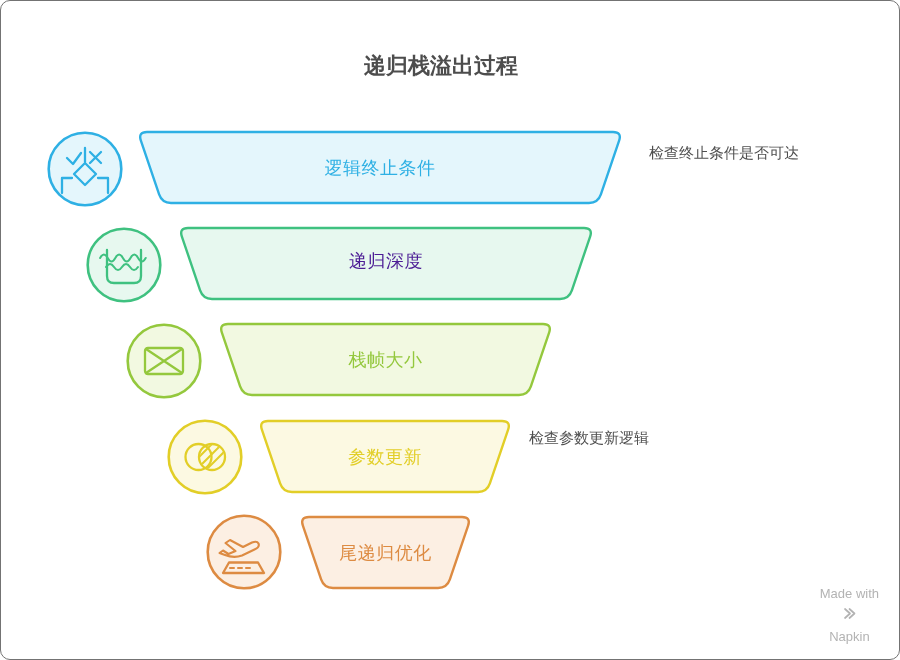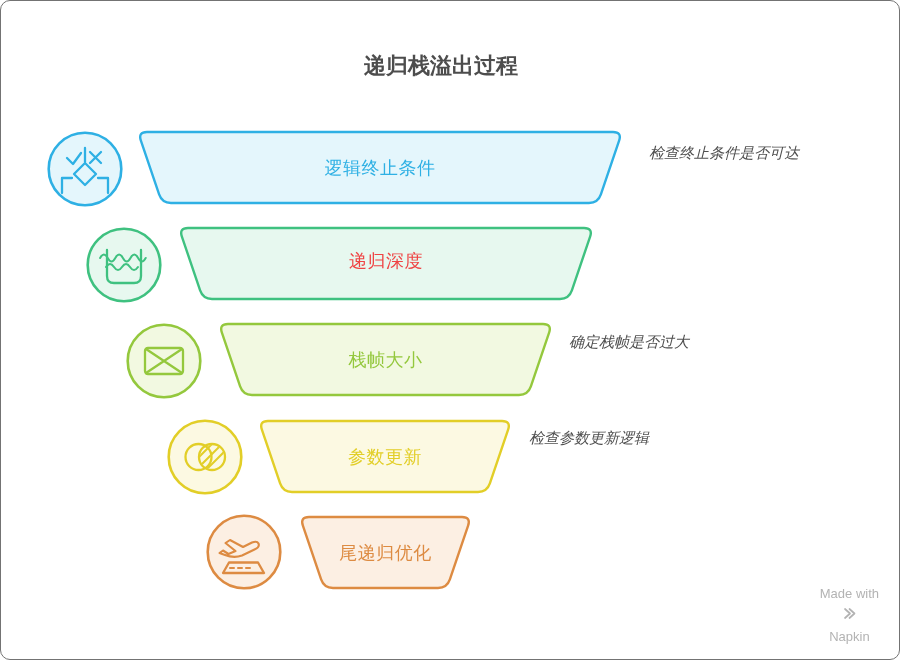--- a/index.html
+++ b/index.html
@@ -12,21 +12,21 @@
     position:absolute;top:50px;left:0;width:880px;text-align:center;
     font-size:22px;font-weight:bold;color:#4D4D4D;
   }
   #funnel-stage{position:absolute;left:0;top:0;}
   .funnel-label{
     position:absolute;display:flex;align-items:center;justify-content:center;
     font-size:18px;letter-spacing:0.5px;pointer-events:none;
   }
   .icon-badge{position:absolute;width:76px;height:76px;}
   .annotation{
-    position:absolute;font-size:15px;color:#4F4F4F;line-height:22px;white-space:pre-line;font-style:italic;
+    position:absolute;font-size:15px;color:#4F4F4F;line-height:22px;white-space:pre-line;
   }
   .watermark{
     position:absolute;right:20px;bottom:15px;display:flex;align-items:center;gap:5px;
     font-size:13px;color:#B3B3B3;flex-direction:column;
   }
 </style>
 </head>
 <body>
 
 <div class="canvas" id="canvas">
@@ -52,34 +52,33 @@
     <div class="icon-badge" style="left: 46px; top: 130px;"><svg width="76" height="76" viewBox="0 0 76 76" fill="none" stroke="#2EB0E4" stroke-width="2.3" stroke-linecap="round" stroke-linejoin="round">
         <circle cx="38" cy="38" r="36.3" fill="#E4F6FC" stroke-width="2.6"></circle>
         <path d="M38 17 V31"></path>
              <path d="M20 27 L26 33 L34 22"></path>
              <path d="M43 21 L54 32 M54 21 L43 32"></path>
              <path d="M38 32 L49 43 L38 54 L27 43 Z"></path>
              <path d="M25 47 H15 V62"></path>
              <path d="M51 47 H61 V62"></path>
       </svg></div>
     <div class="annotation" style="left: 648px; top: 141px;">检查终止条件是否可达</div>
-    <div class="funnel-label" style="left: 178px; top: 227px; width: 414px; height: 65px; color: #ef4444;">递归深度</div>
+    <div class="funnel-label" style="left: 178px; top: 227px; width: 414px; height: 65px; color: #4c1d95;">递归深度</div>
     <div class="icon-badge" style="left: 85px; top: 226px;"><svg width="76" height="76" viewBox="0 0 76 76" fill="none" stroke="#3FC180" stroke-width="2.3" stroke-linecap="round" stroke-linejoin="round">
         <circle cx="38" cy="38" r="36.3" fill="#E7F8EF" stroke-width="2.6"></circle>
         <path d="M21 23 V49 Q21 56 28 56 H48 Q55 56 55 49 V23"></path>
              <path d="M16 31 q4 -7 8 0 q4 7 8 0 q4 -7 8 0 q4 7 8 0 q4 -7 8 0 q4 7 8 0" stroke-width="2.1" transform="translate(-3 0) scale(0.95 1)" transform-origin="38 31"></path>
              <path d="M20 40 q4 -6 8 0 q4 6 8 0 q4 -6 8 0 q4 6 8 0" stroke-width="2.1"></path>
       </svg></div>
     <div class="funnel-label" style="left: 218px; top: 323px; width: 333px; height: 71px; color: rgb(148, 200, 61);">栈帧大小</div>
     <div class="icon-badge" style="left: 125px; top: 322px;"><svg width="76" height="76" viewBox="0 0 76 76" fill="none" stroke="#94C83D" stroke-width="2.3" stroke-linecap="round" stroke-linejoin="round">
         <circle cx="38" cy="38" r="36.3" fill="#F2F9E1" stroke-width="2.6"></circle>
         <rect x="19" y="25" width="38" height="26" rx="3"></rect>
              <path d="M20 26 L56 50 M56 26 L20 50"></path>
       </svg></div>
-    <div class="annotation" style="left: 568px; top: 330px;">确定栈帧是否过大</div>
     <div class="funnel-label" style="left: 258px; top: 420px; width: 252px; height: 71px; color: rgb(226, 206, 39);">参数更新</div>
     <div class="icon-badge" style="left: 166px; top: 418px;"><svg width="76" height="76" viewBox="0 0 76 76" fill="none" stroke="#E2CE27" stroke-width="2.3" stroke-linecap="round" stroke-linejoin="round">
         <circle cx="38" cy="38" r="36.3" fill="#FCF9E2" stroke-width="2.6"></circle>
         <defs>
           <clipPath id="vennClip">
             <circle cx="45" cy="38" r="12"></circle>
           </clipPath>
         </defs>
              <circle cx="31.5" cy="38" r="13"></circle>
              <circle cx="45" cy="38" r="13"></circle>

